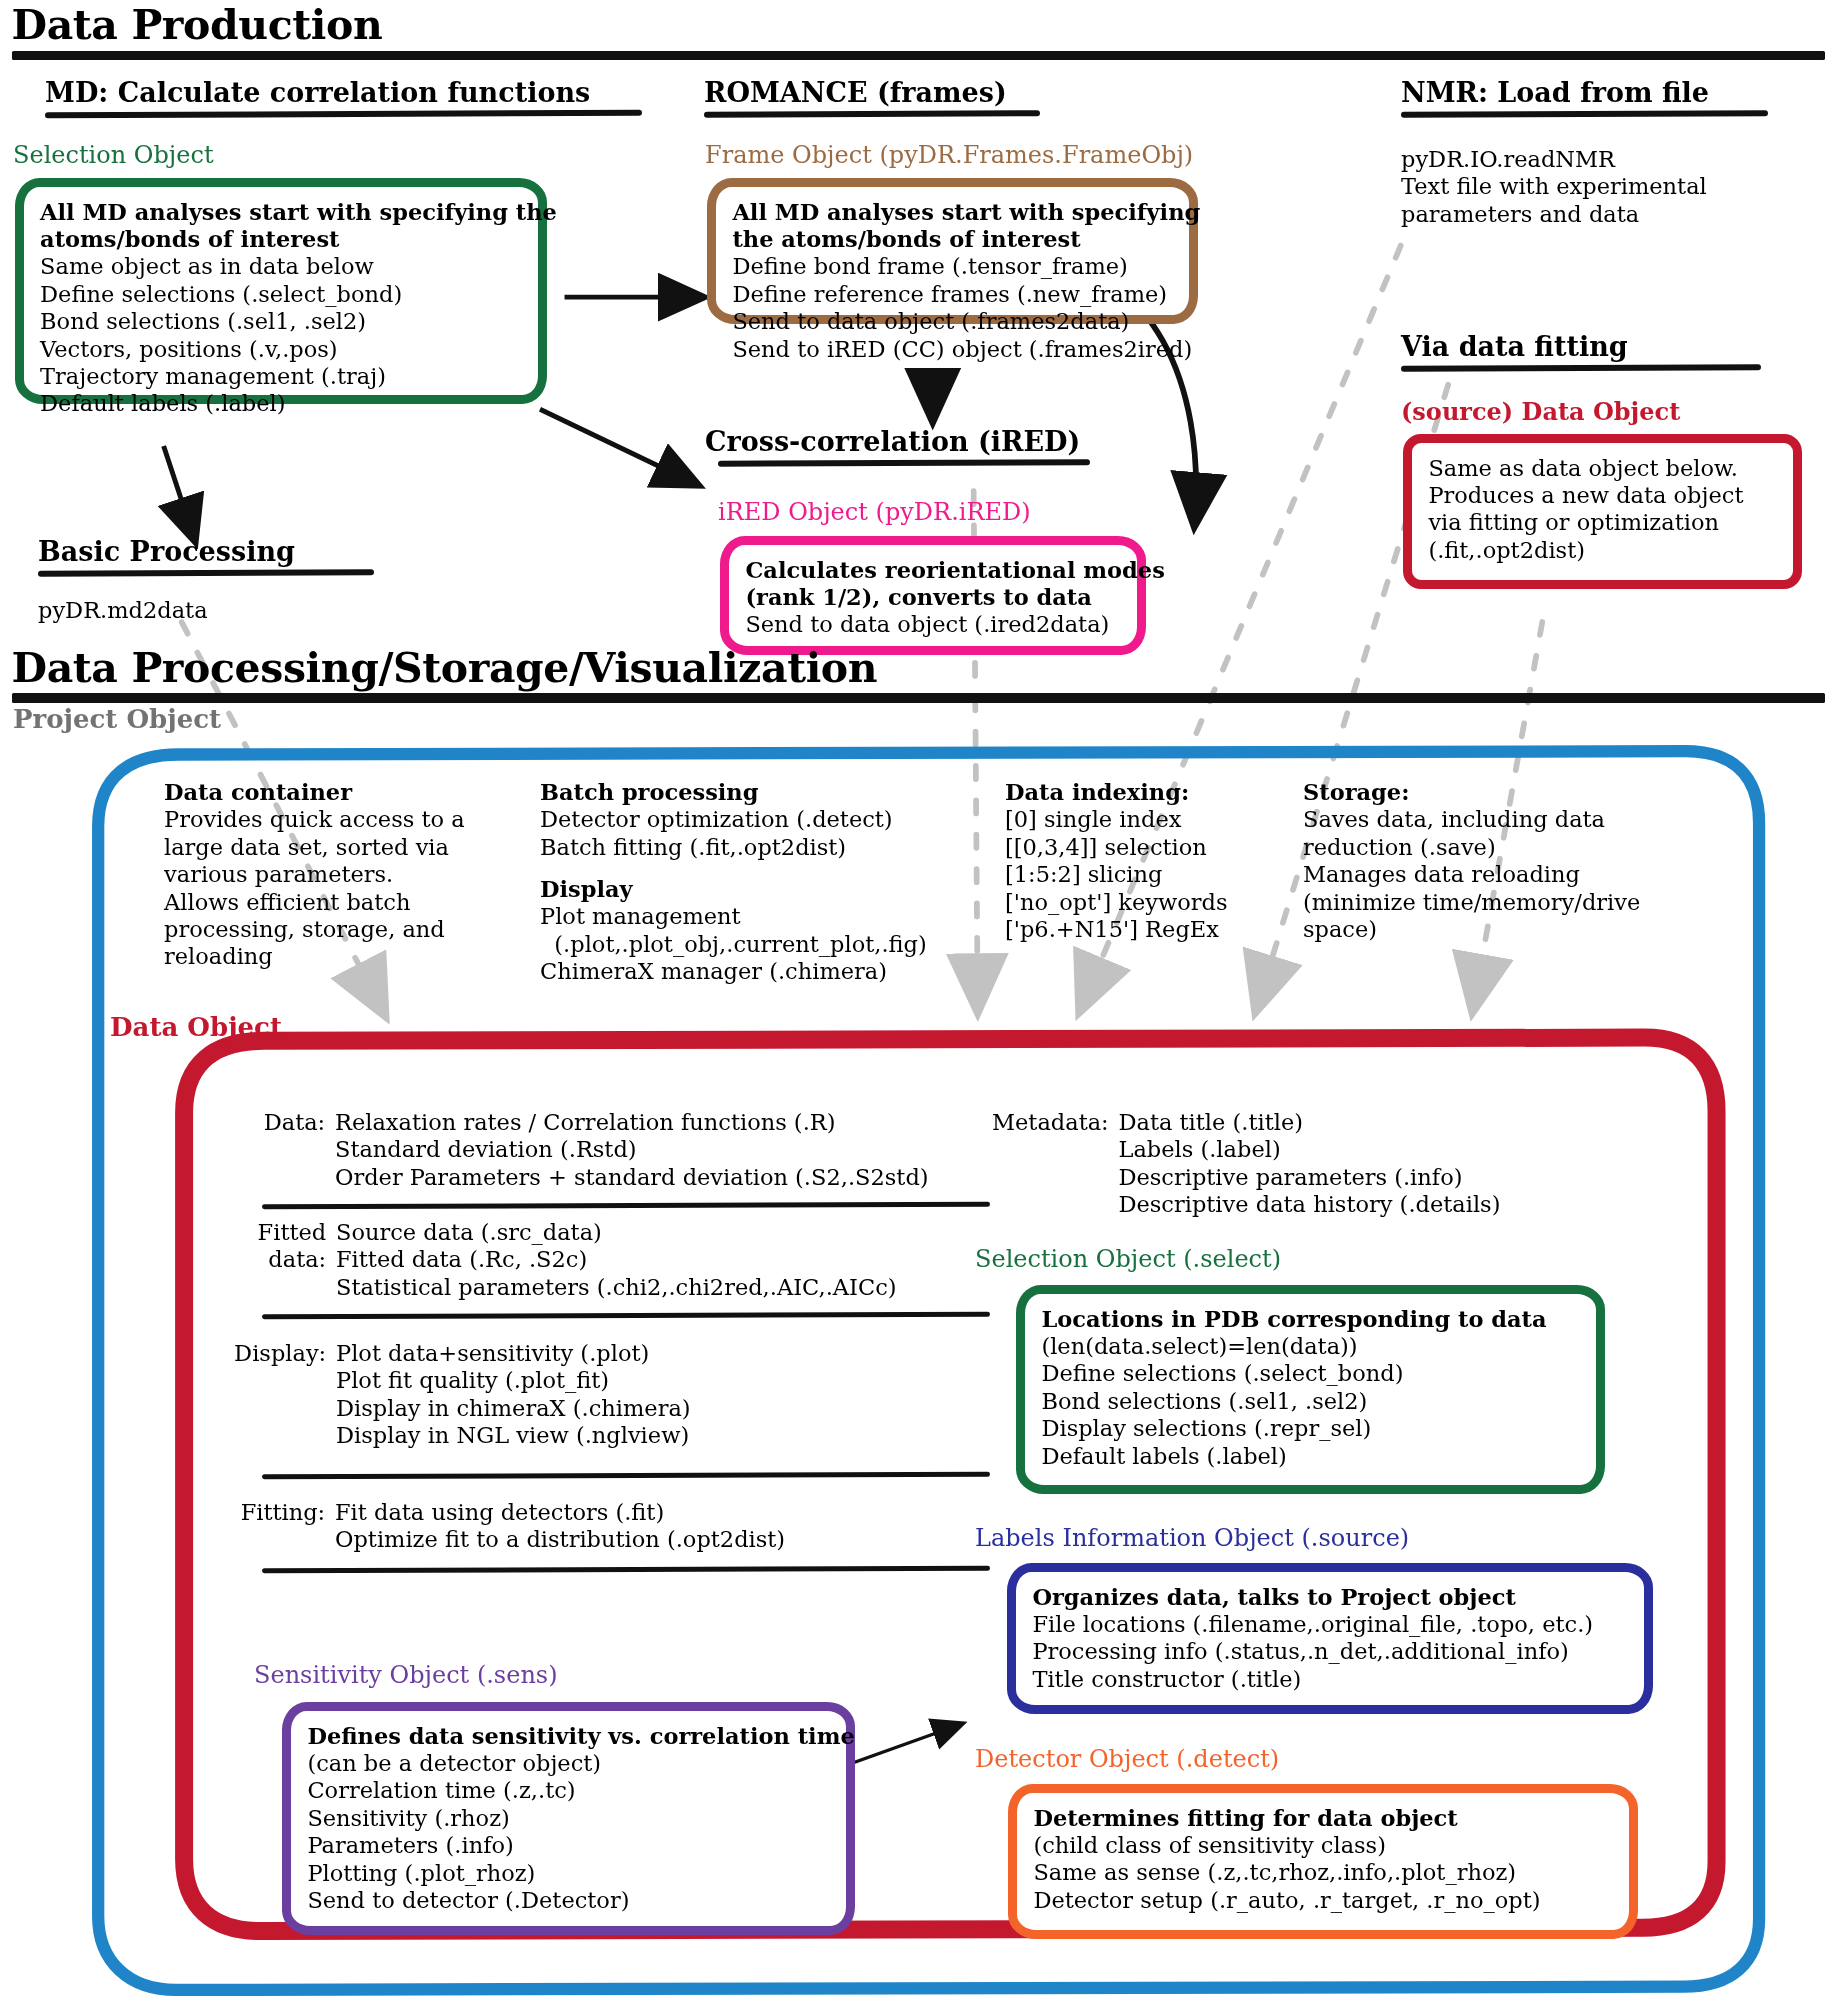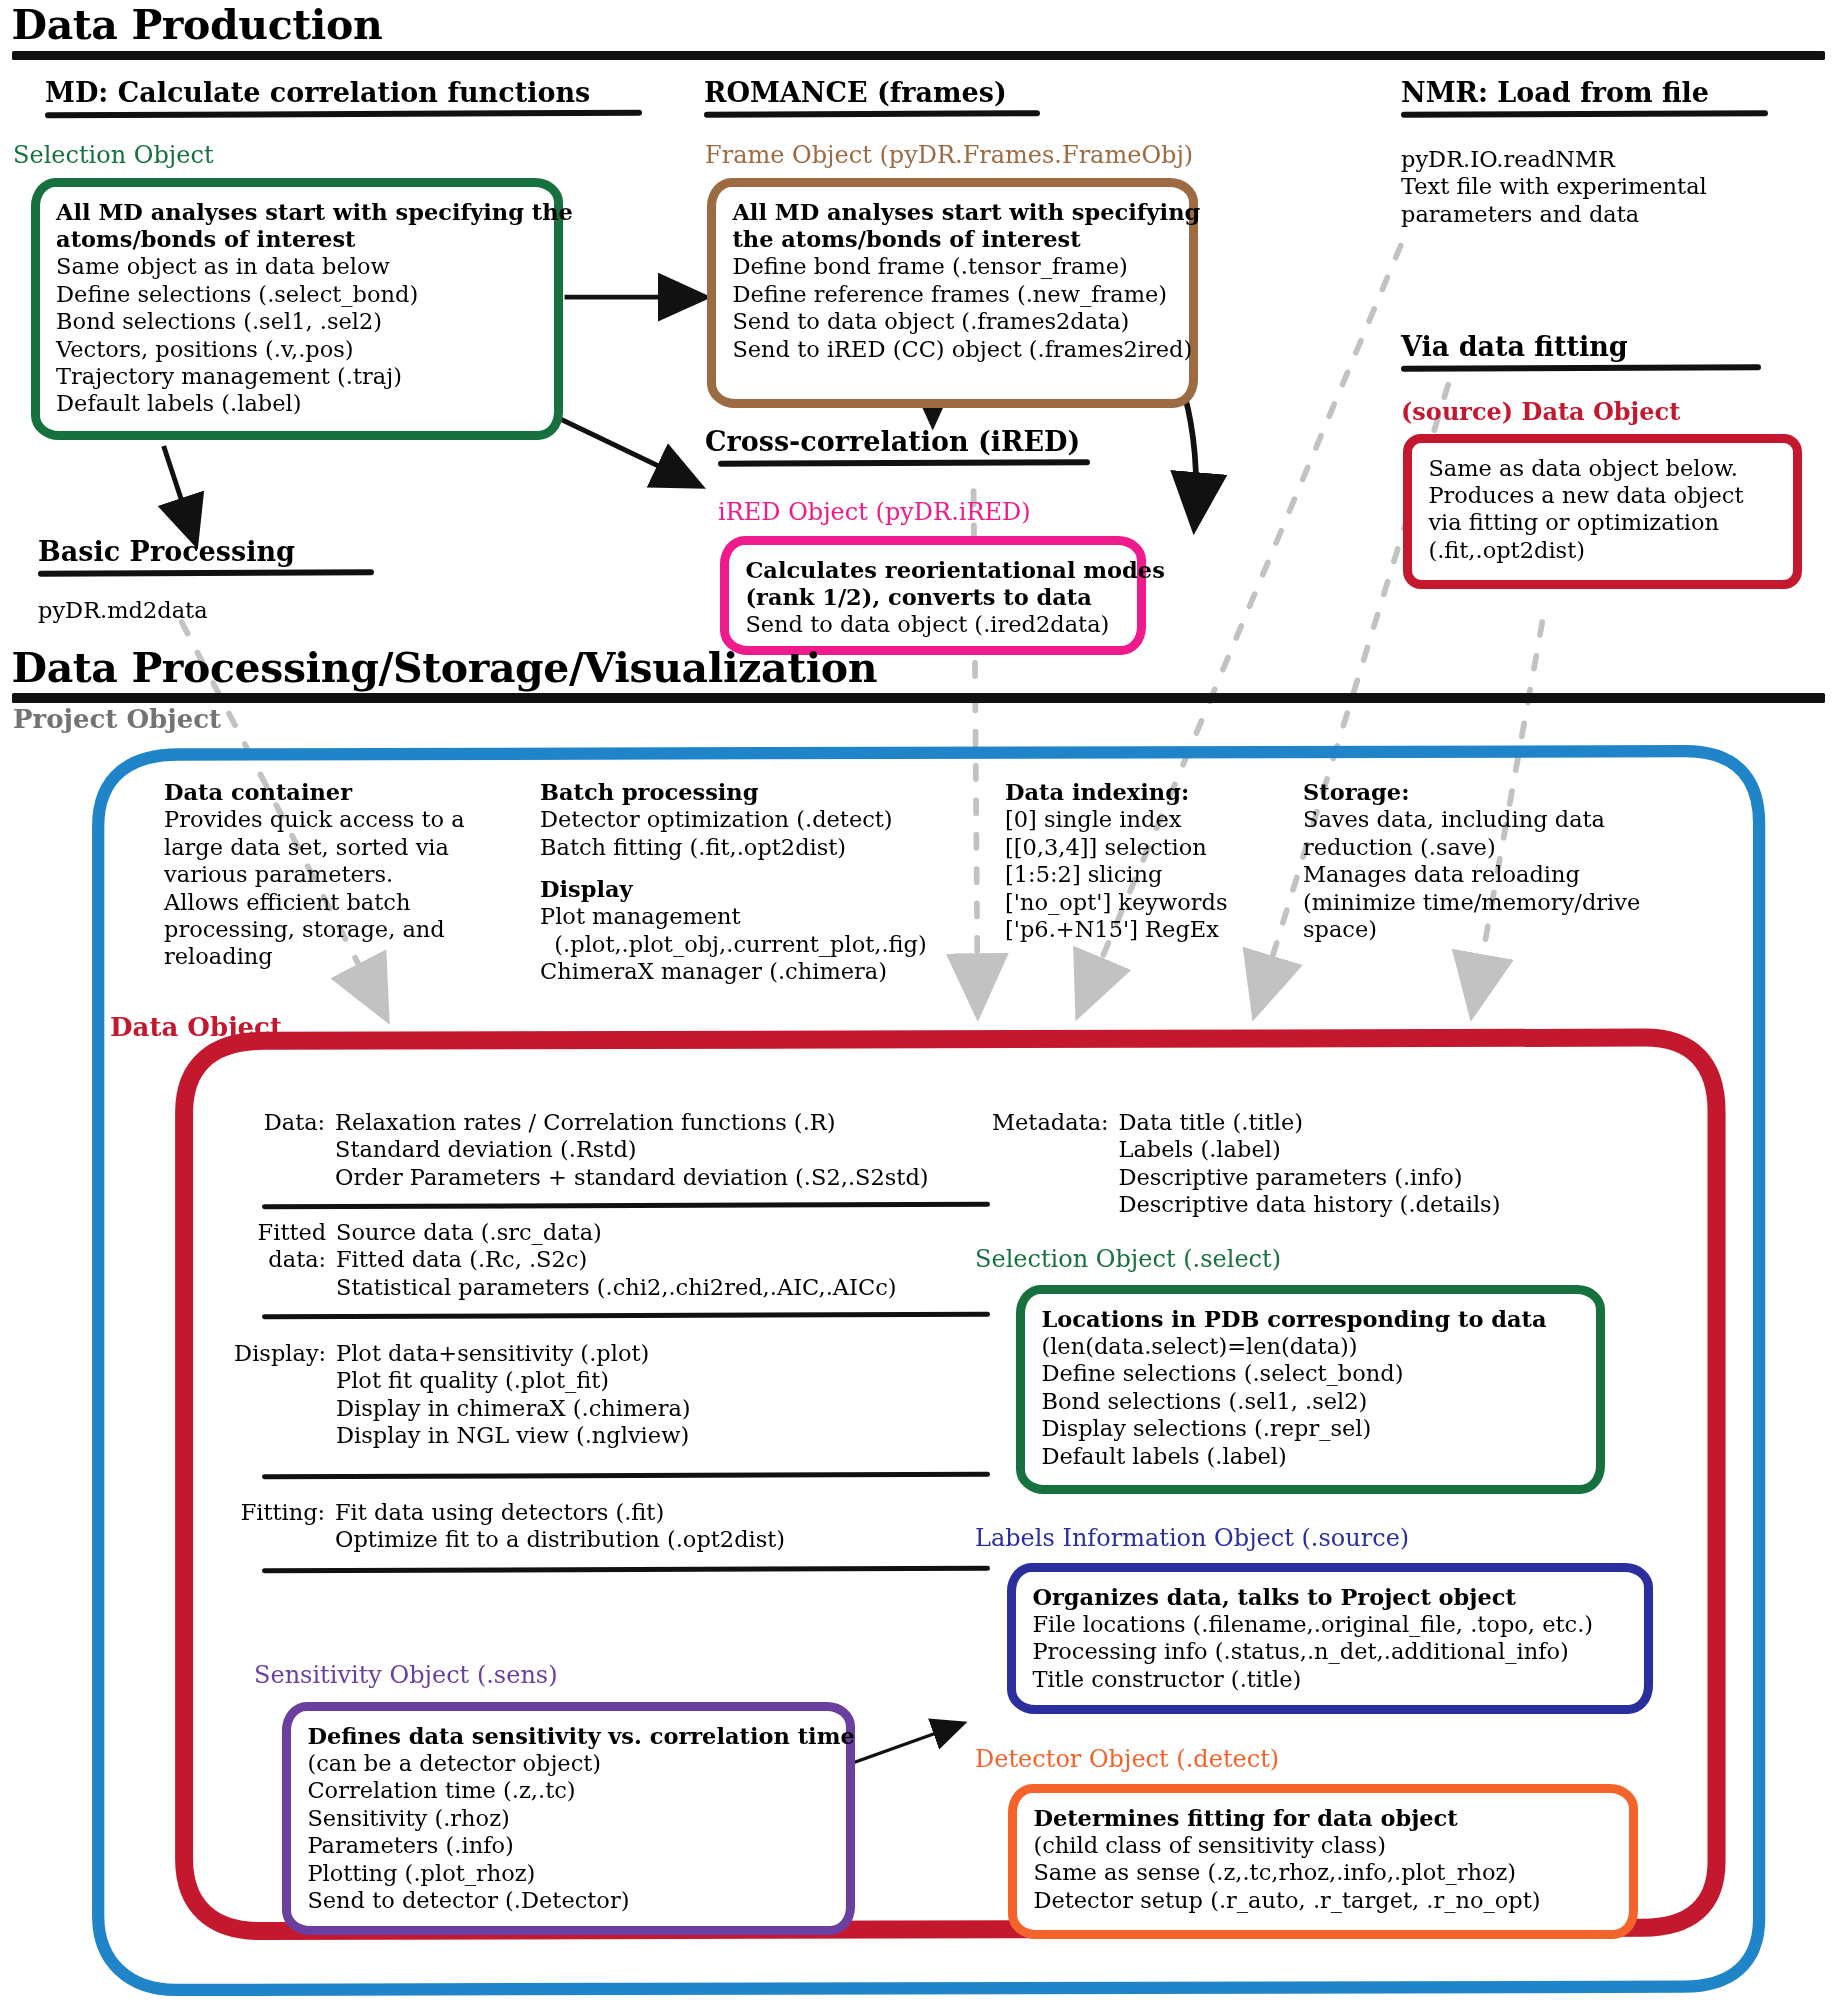--- a/index.html
+++ b/index.html
@@ -120,21 +120,21 @@
 
   <div class="colhead" style="left:13px; top:77px; width:606px;margin-left:32px;">
     <div class="ctext">MD: Calculate correlation functions</div>
     <div class="crule" style="width:597px;"></div>
   </div>
 
   <div class="objlabel" style="left:13px; top:141px; color:#16713f;">
     <span>Selection Object</span>
   </div>
 
-  <div class="hbox" style="left:14.7px; top:178px; width:532px; height:262px; border-color:#16713f; border-width:9px;margin-left:16px;">
+  <div class="hbox" style="left:14.7px; top:178px; width:532px; height:226px; border-color:#16713f; border-width:9px;">
     <div class="inner">
       <div class="bodyline b">All MD analyses start with specifying the</div>
       <div class="bodyline b">atoms/bonds of interest</div>
       <div class="bodyline">Same object as in data below</div>
       <div class="bodyline">Define selections (.select_bond)</div>
       <div class="bodyline">Bond selections (.sel1, .sel2)</div>
       <div class="bodyline">Vectors, positions (.v,.pos)</div>
       <div class="bodyline">Trajectory management (.traj)</div>
       <div class="bodyline">Default labels (.label)</div>
     </div>
@@ -150,21 +150,21 @@
 
   <div class="colhead" style="left:704px; top:77px; width:393px;">
     <div class="ctext">ROMANCE (frames)</div>
     <div class="crule" style="width:336px;"></div>
   </div>
 
   <div class="objlabel" style="left:705px; top:141px; color:#9c6b42;">
     <span>Frame Object (pyDR.Frames.FrameObj)</span>
   </div>
 
-  <div class="hbox" style="left:707px; top:178px; width:491px; height:230px; border-color:#9c6b42; border-width:9px;">
+  <div class="hbox" style="left:707px; top:178px; width:491px; height:146px; border-color:#9c6b42; border-width:9px;">
     <div class="inner">
       <div class="bodyline b">All MD analyses start with specifying</div>
       <div class="bodyline b">the atoms/bonds of interest</div>
       <div class="bodyline">Define bond frame (.tensor_frame)</div>
       <div class="bodyline">Define reference frames (.new_frame)</div>
       <div class="bodyline">Send to data object (.frames2data)</div>
       <div class="bodyline">Send to iRED (CC) object (.frames2ired)</div>
     </div>
   </div>
 

